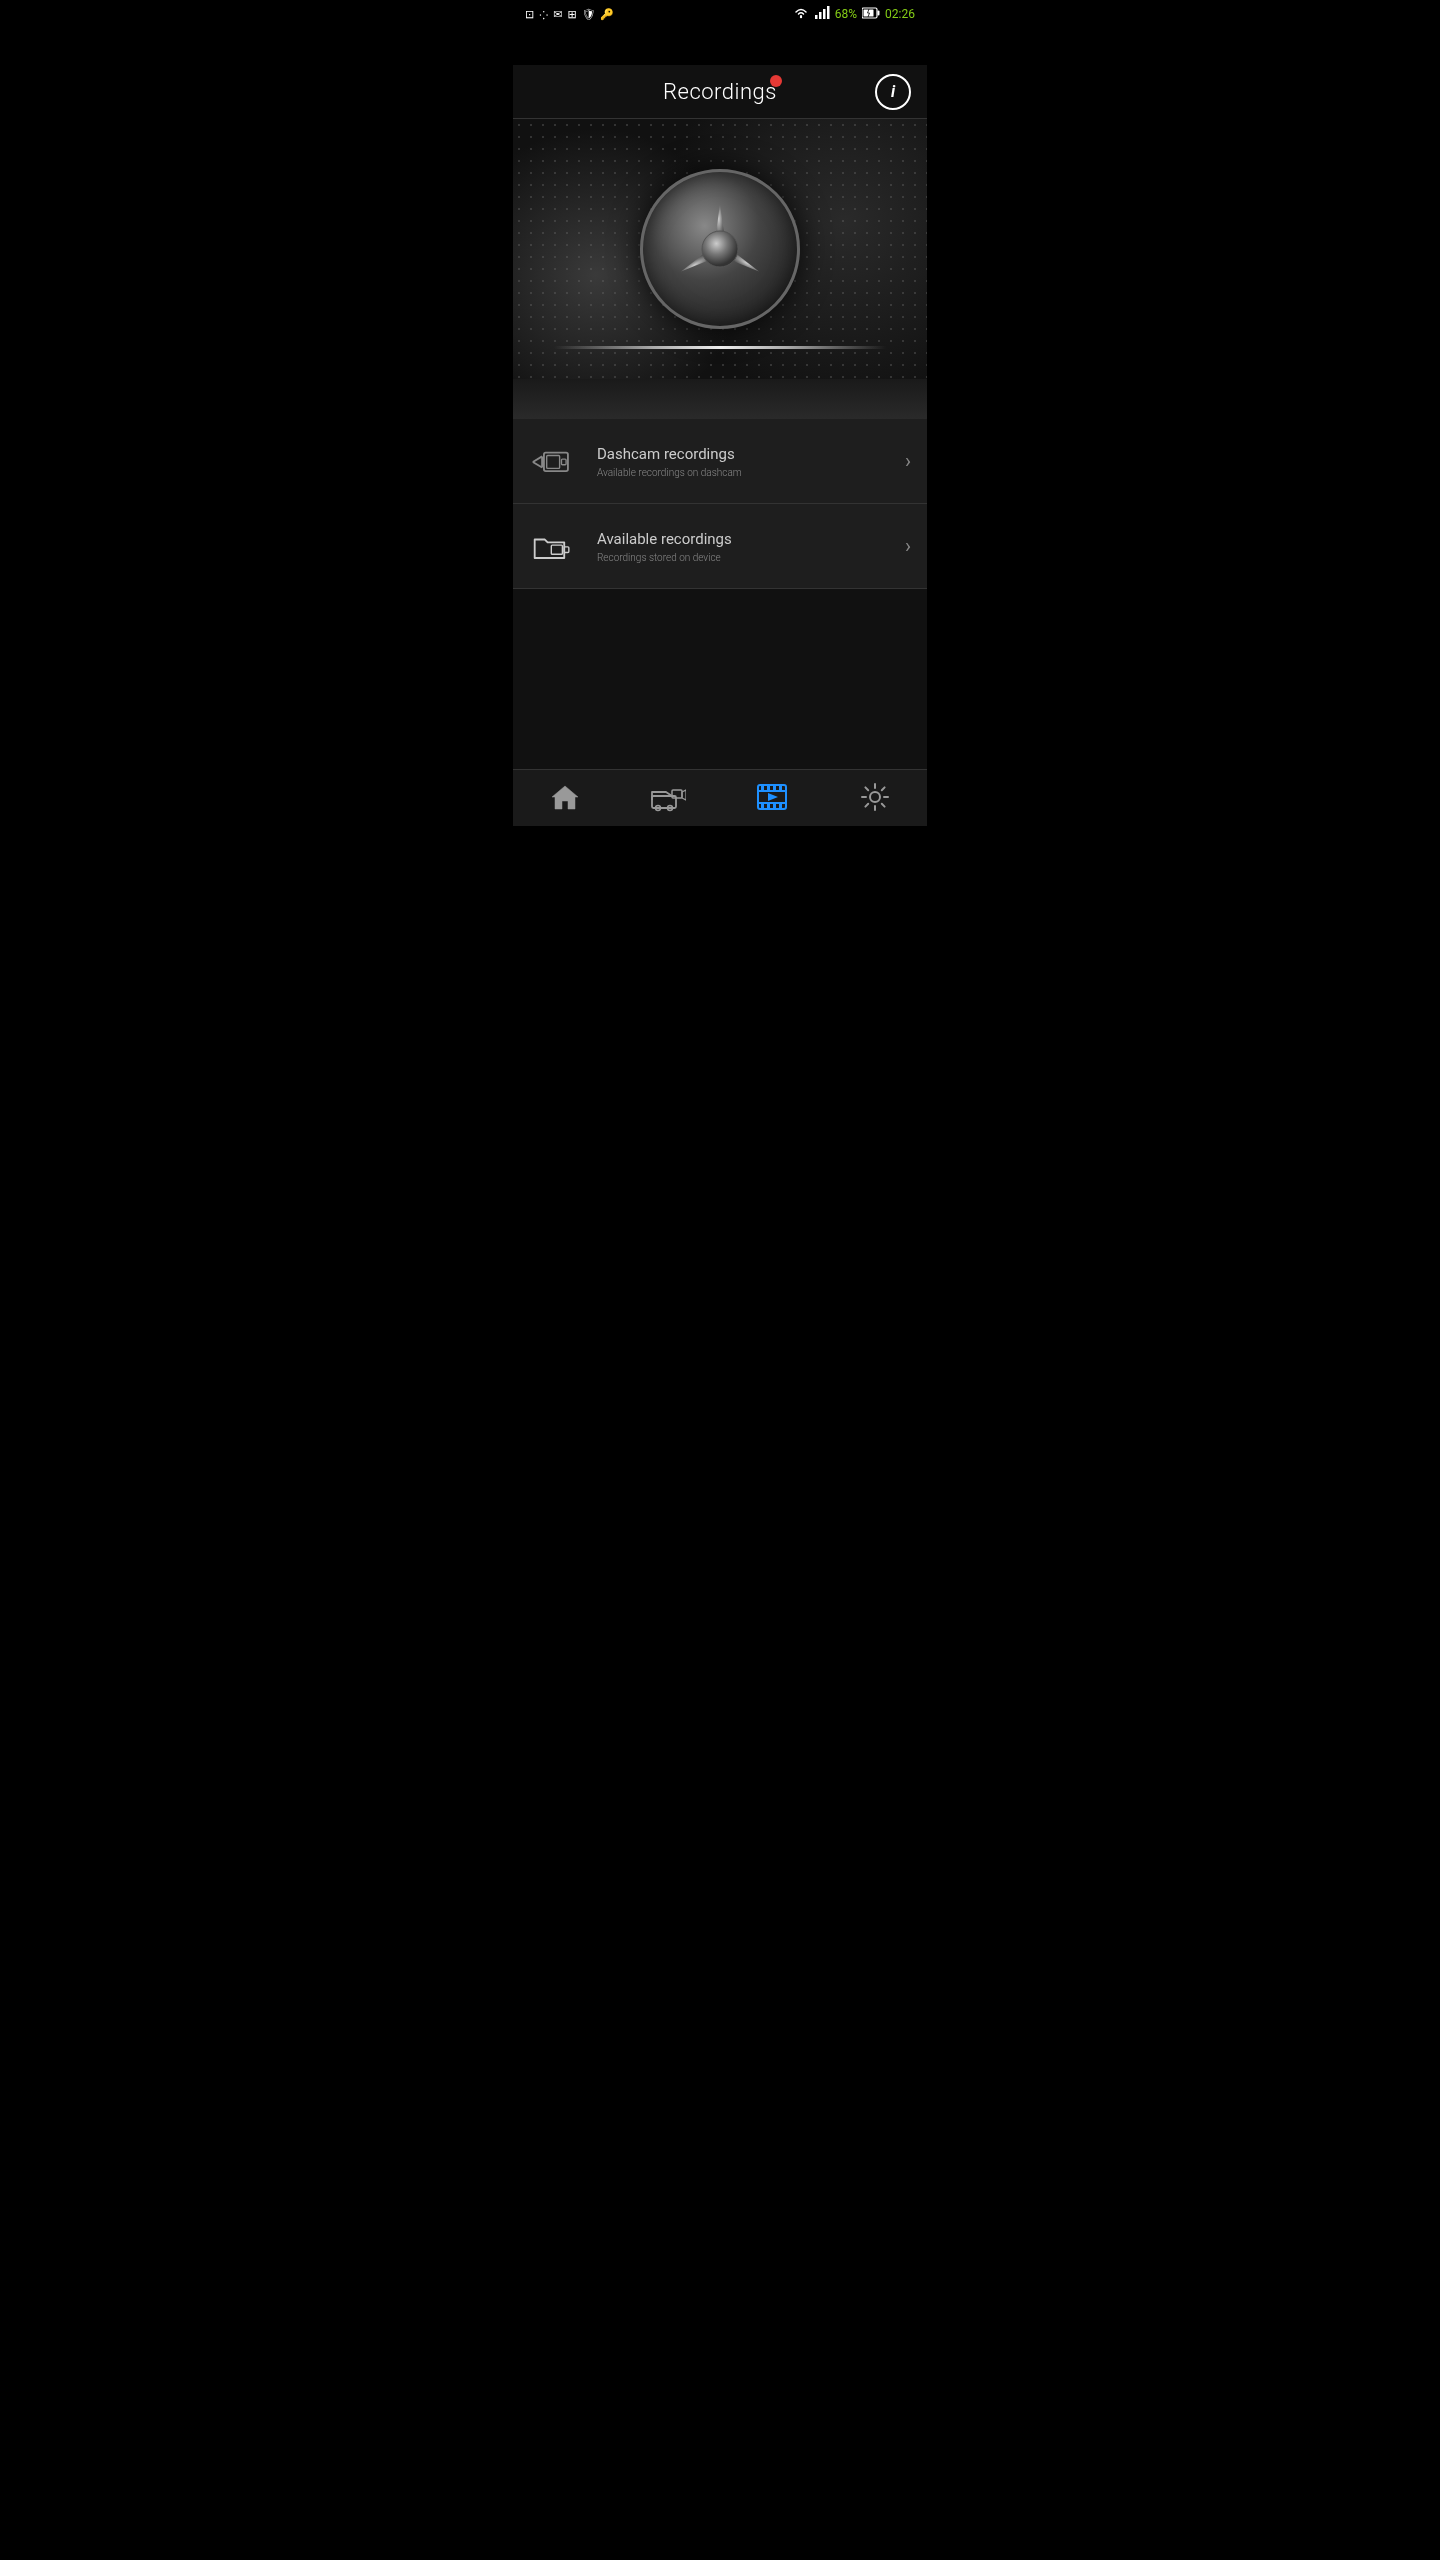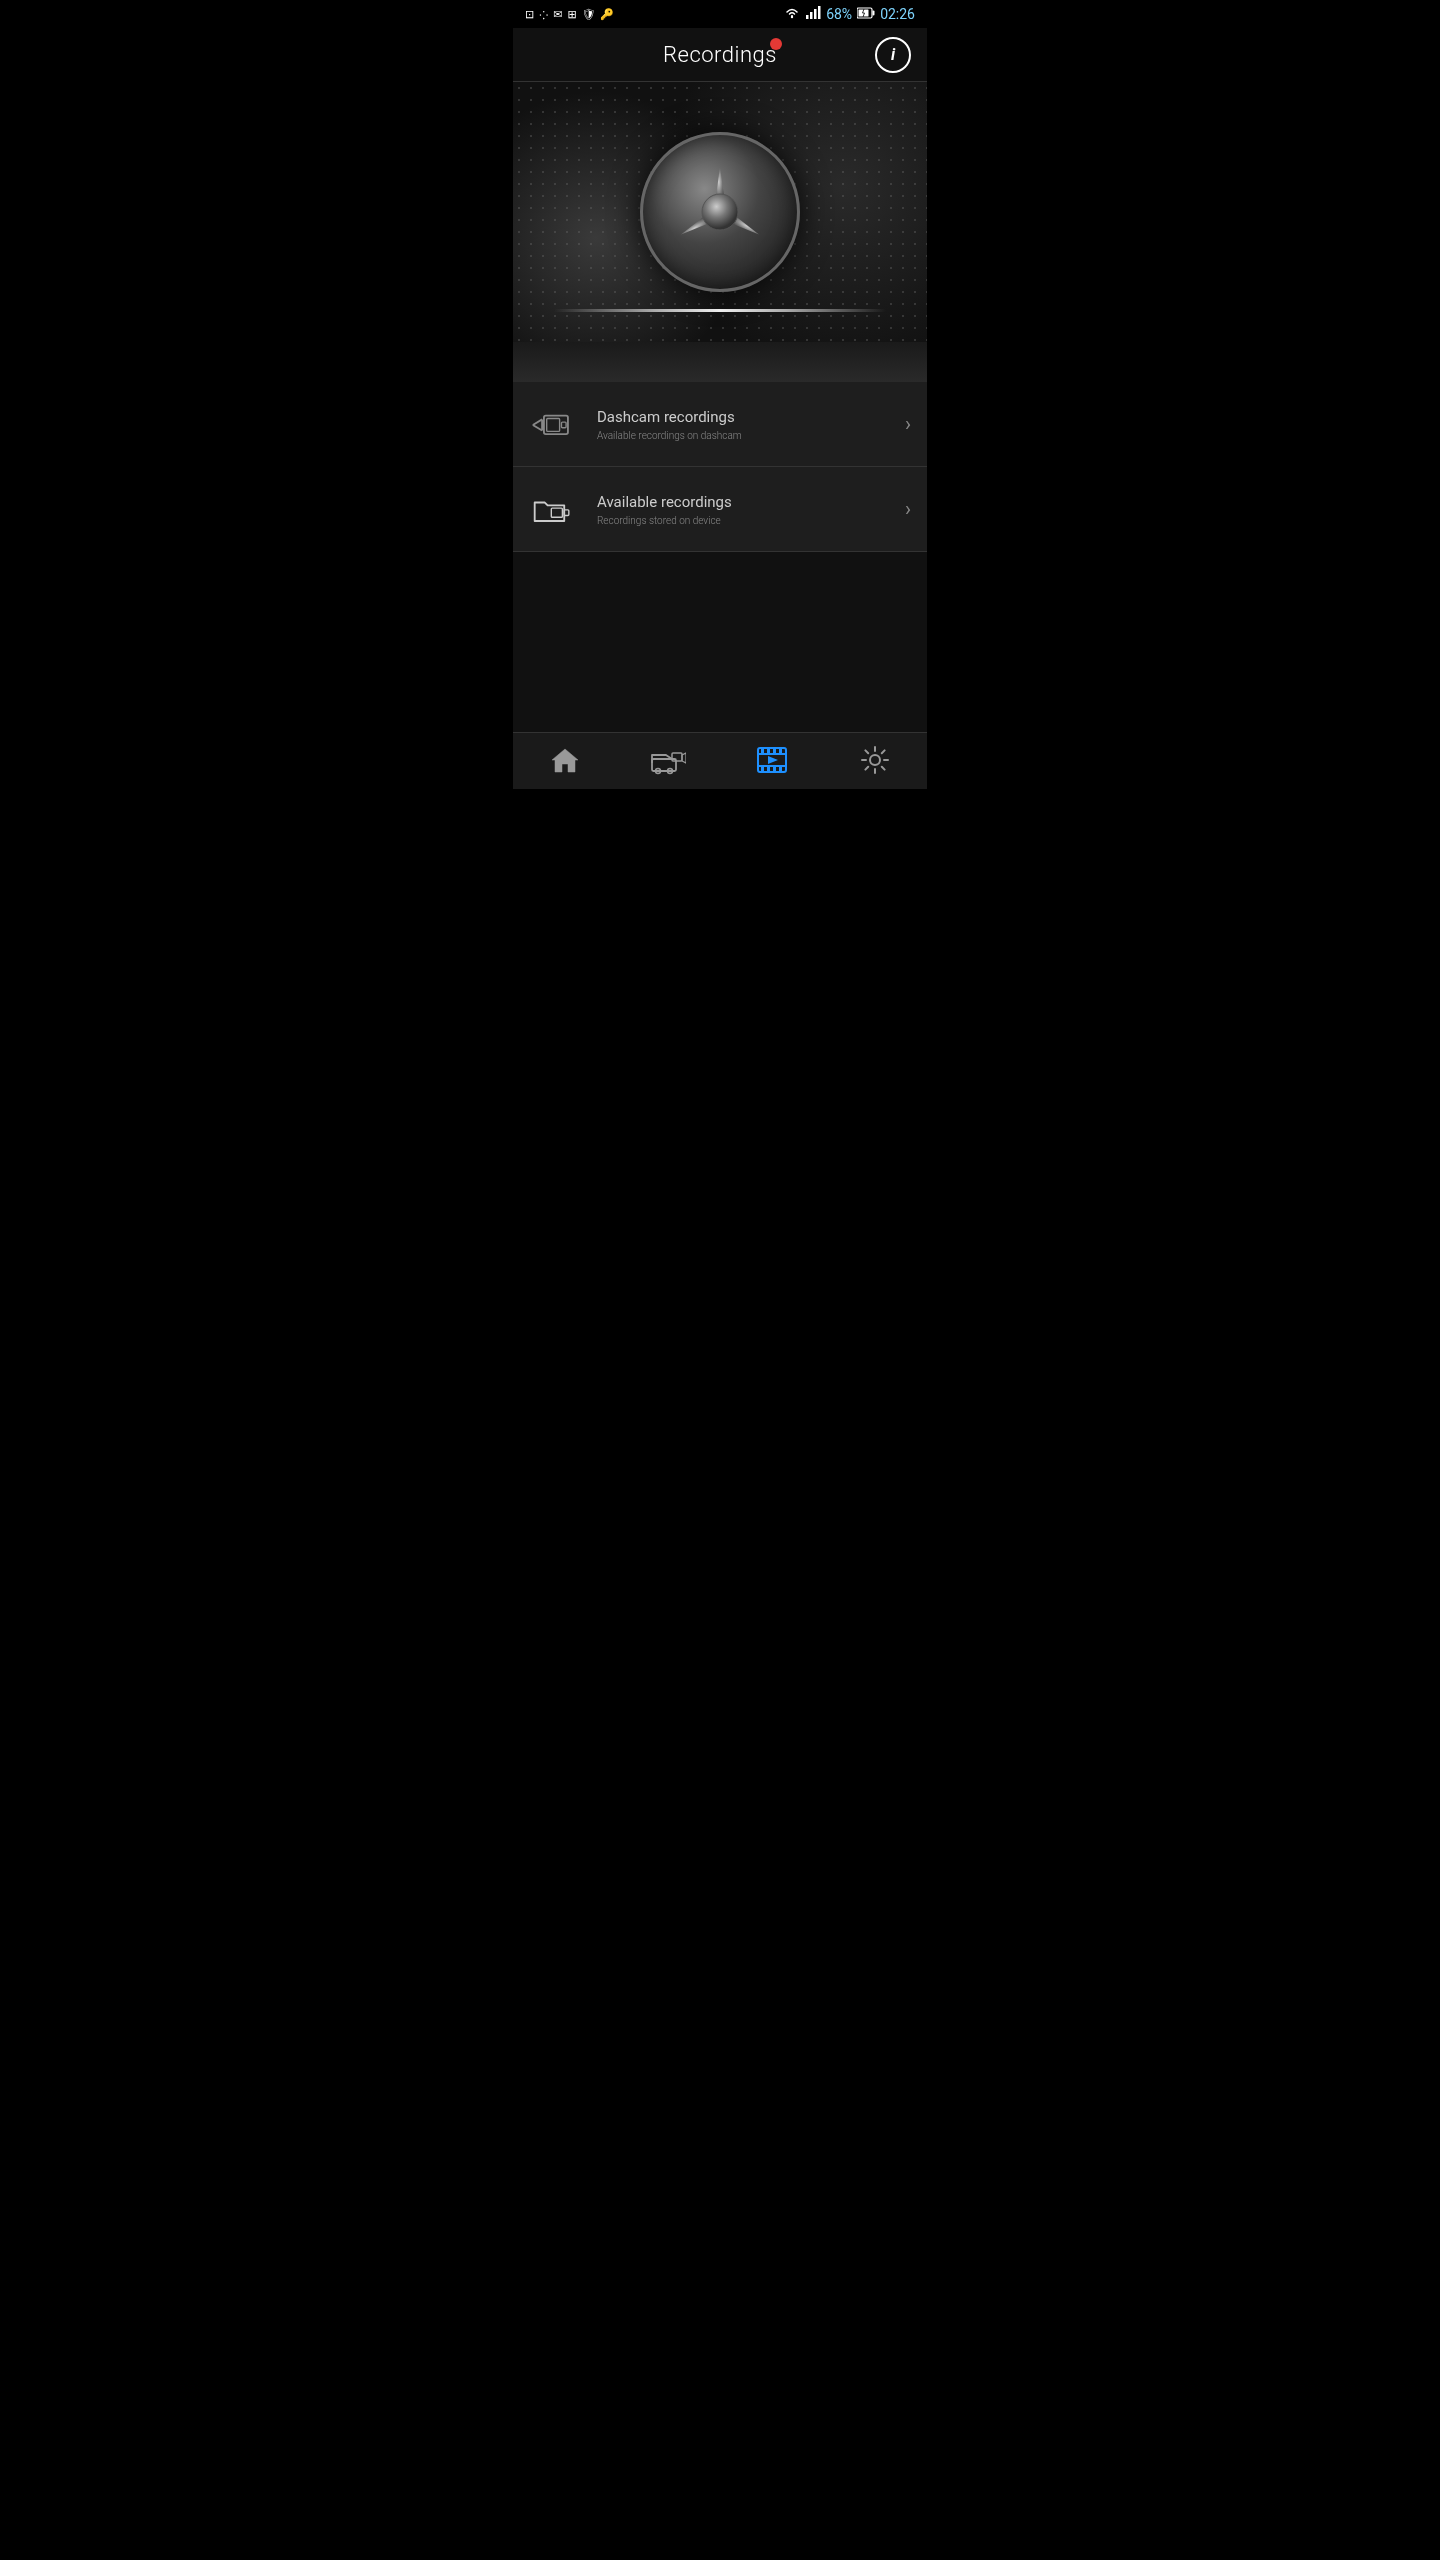--- a/index.html
+++ b/index.html
@@ -29,38 +29,39 @@
     .status-left {
       display: flex;
       align-items: center;
       gap: 5px;
     }
 
     .status-right {
       display: flex;
       align-items: center;
       gap: 5px;
-      font-size: 14px;
-      color: #7dd3fc;
+      font-size: 12px;
+      color: #84cc16;
     }
 
     .status-icon {
       font-size: 11px;
       color: #fff;
     }
 
     
     .app-header {
       display: flex;
       align-items: center;
       justify-content: center;
       background: #111;
       padding: 14px 16px;
       position: relative;
       border-bottom: 1px solid #333;
+      margin-top: 37px;
     }
 
     .header-title {
       font-size: 22px;
       font-weight: 300;
       color: #fff;
       letter-spacing: 0.5px;
     }
 
     .recording-dot {

